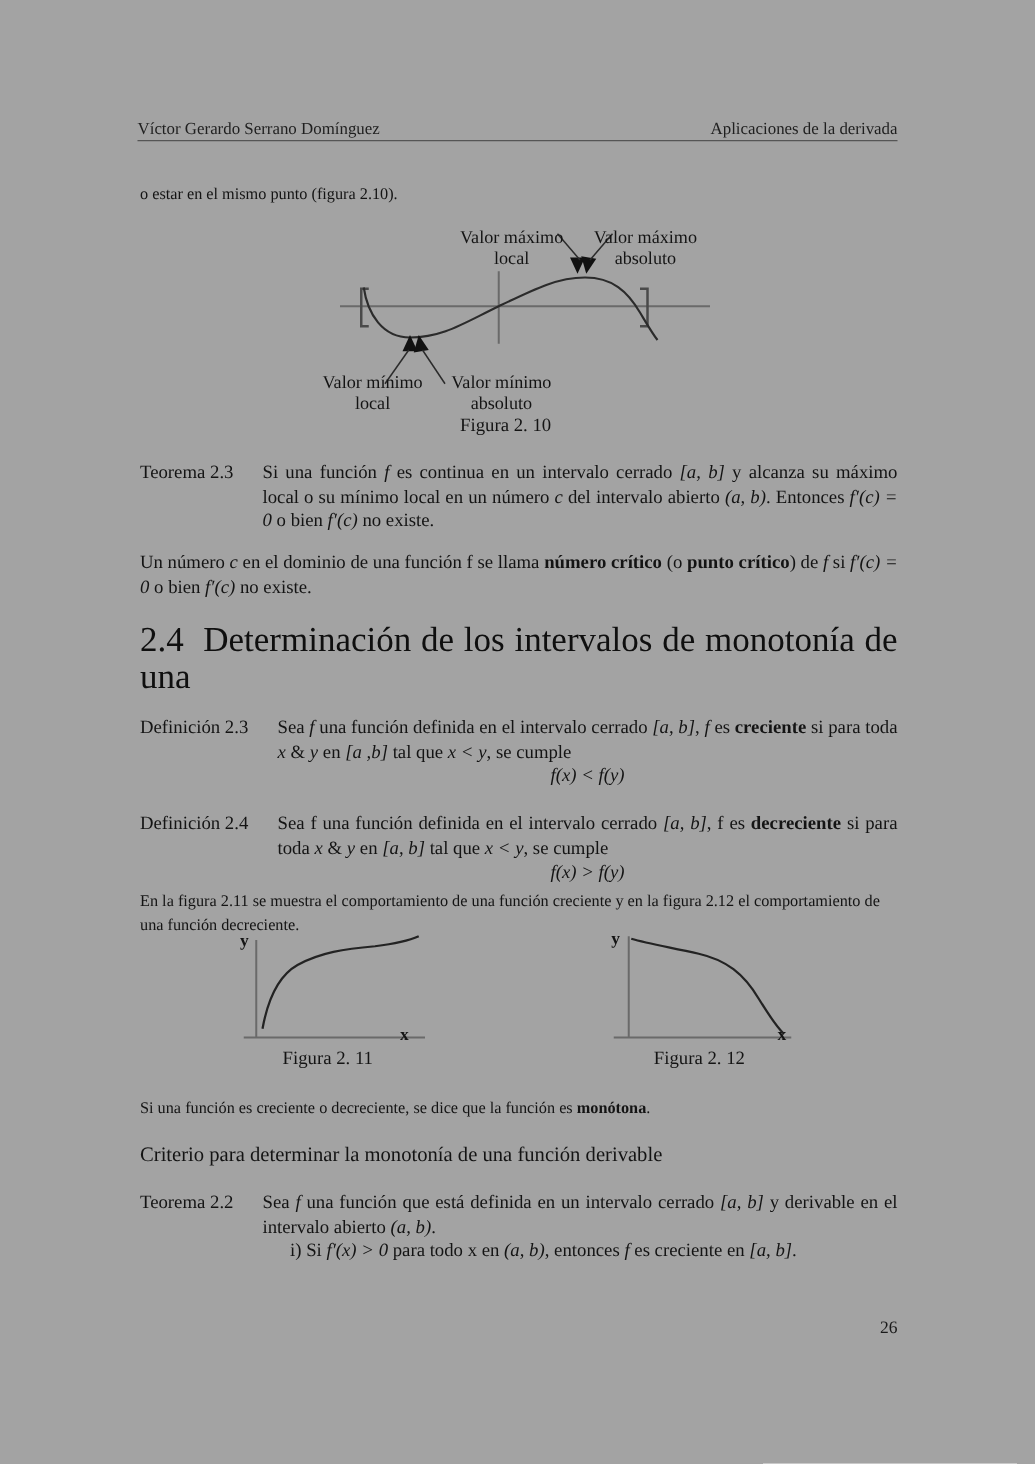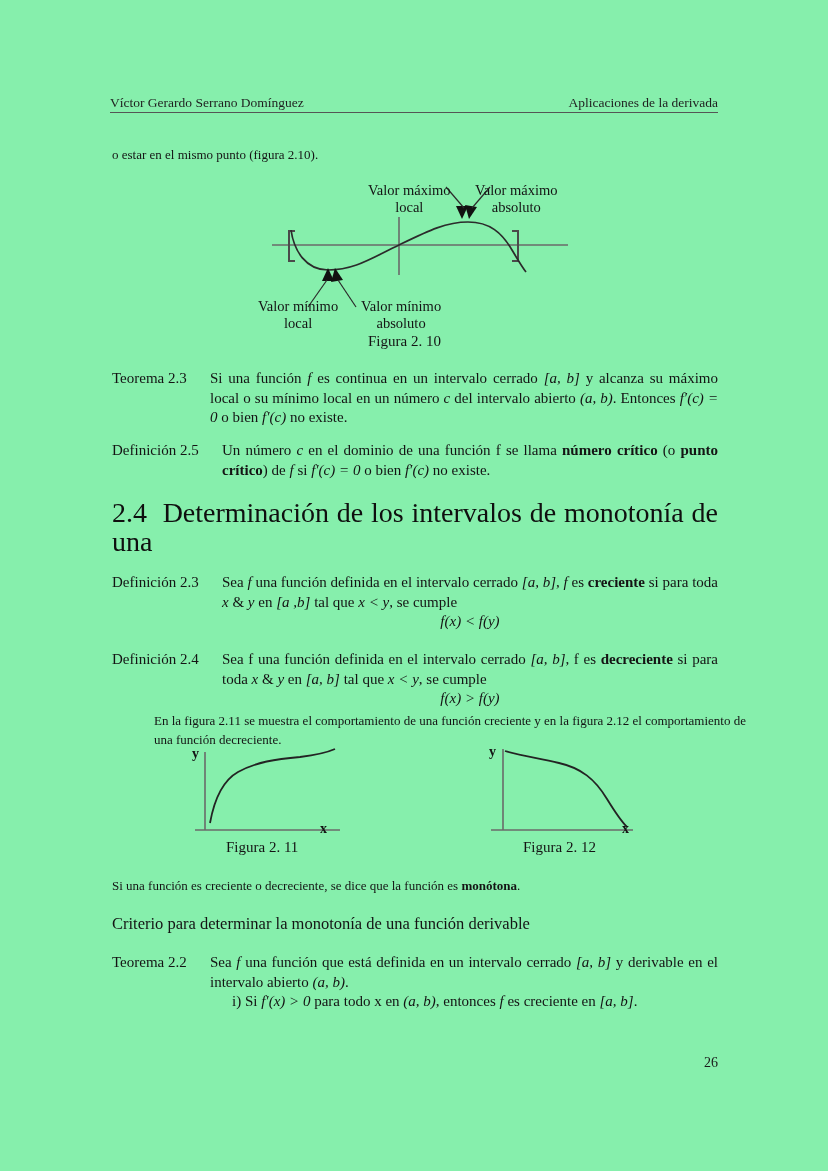--- a/index.html
+++ b/index.html
@@ -8,21 +8,21 @@
     background: #ffffff;
   }
   body {
     font-family: "Liberation Serif", "DejaVu Serif", serif;
     color: #1a1a1a;
   }
   .page {
     position: relative;
     width: 828px;
     height: 1171px;
-    background: #86efac;
+    background: #a3a3a3;
     overflow: hidden;
   }
   
   .header {
     position: absolute;
     left: 110px;
     top: 95px;
     width: 608px;
     display: flex;
     justify-content: space-between;
@@ -179,39 +179,38 @@
     <div>absoluto</div>
   </div>
   <div class="figcap" style="left:368px; top:332px;">Figura 2. 10</div>
 
   <div class="block" style="left:112px; top:369px; width:606px;">
     <span class="tag" style="width:98px;">Teorema 2.3</span>
     <span class="body"><span>Si una función </span><span class="mi">f</span><span> es continua en un intervalo cerrado </span><span class="mi">[a, b]</span><span> y alcanza su máximo local o su mínimo local en un número </span><span class="mi">c</span><span> del intervalo abierto </span><span class="mi">(a, b)</span><span>. Entonces </span><span class="mi">f′(c) = 0</span><span> o bien </span><span class="mi">f′(c)</span><span> no existe.</span></span>
   </div>
 
   <div class="block" style="left:112px; top:441px; width:606px;">
-    <span class="tag" style="width:110px;">Definición 2.5</span>
     <span class="body"><span>Un número </span><span class="mi">c</span><span> en el dominio de una función f se llama </span><span class="bd">número crítico</span><span> (o </span><span class="bd">punto crítico</span><span>) de </span><span class="mi">f</span><span> si </span><span class="mi">f′(c) = 0</span><span> o bien </span><span class="mi">f′(c)</span><span> no existe.</span></span>
   </div>
 
   <div class="sec-head">
     <span>2.4</span>&nbsp;&nbsp;<span>Determinación de los intervalos de monotonía de una</span>
   </div>
 
   <div class="block" style="left:112px; top:573px; width:606px;">
     <span class="tag" style="width:110px;">Definición 2.3</span>
     <span class="body"><span>Sea </span><span class="mi">f</span><span> una función definida en el intervalo cerrado </span><span class="mi">[a, b]</span><span>, </span><span class="mi">f</span><span> es </span><span class="bd">creciente</span><span> si para toda </span><span class="mi">x</span><span> &amp; </span><span class="mi">y</span><span> en </span><span class="mi">[a ,b]</span><span> tal que </span><span class="mi">x &lt; y</span><span>, se cumple</span><span class="ctr mi">f(x) &lt; f(y)</span></span>
   </div>
 
   <div class="block" style="left:112px; top:636px; width:606px;margin-top:14px;">
     <span class="tag" style="width:110px;">Definición 2.4</span>
     <span class="body"><span>Sea f una función definida en el intervalo cerrado </span><span class="mi">[a, b]</span><span>, f es </span><span class="bd">decreciente</span><span> si para toda </span><span class="mi">x</span><span> &amp; </span><span class="mi">y</span><span> en </span><span class="mi">[a, b]</span><span> tal que </span><span class="mi">x &lt; y</span><span>, se cumple</span><span class="ctr mi">f(x) &gt; f(y)</span></span>
   </div>
 
-  <div class="para tight" style="left:112px; top:711px; width:610px;margin-left:42px;">
+  <div class="para tight" style="left:112px; top:711px; width:610px;">
     <span>En la figura 2.11 se muestra el comportamiento de una función creciente y en la figura 2.12</span>
     <span>el comportamiento de una función decreciente.</span>
   </div>
 
   <div class="fig" style="left:190px; top:745px; width:155px; height:95px;">
     <svg width="155" height="95" viewBox="0 0 155 95">
       <line x1="15" y1="7" x2="15" y2="85" stroke="#6a6a6a" stroke-width="1.6"></line>
       <line x1="5" y1="85" x2="150" y2="85" stroke="#6a6a6a" stroke-width="1.6"></line>
       <path d="M 20 78
                C 24 56, 32 36, 48 27

